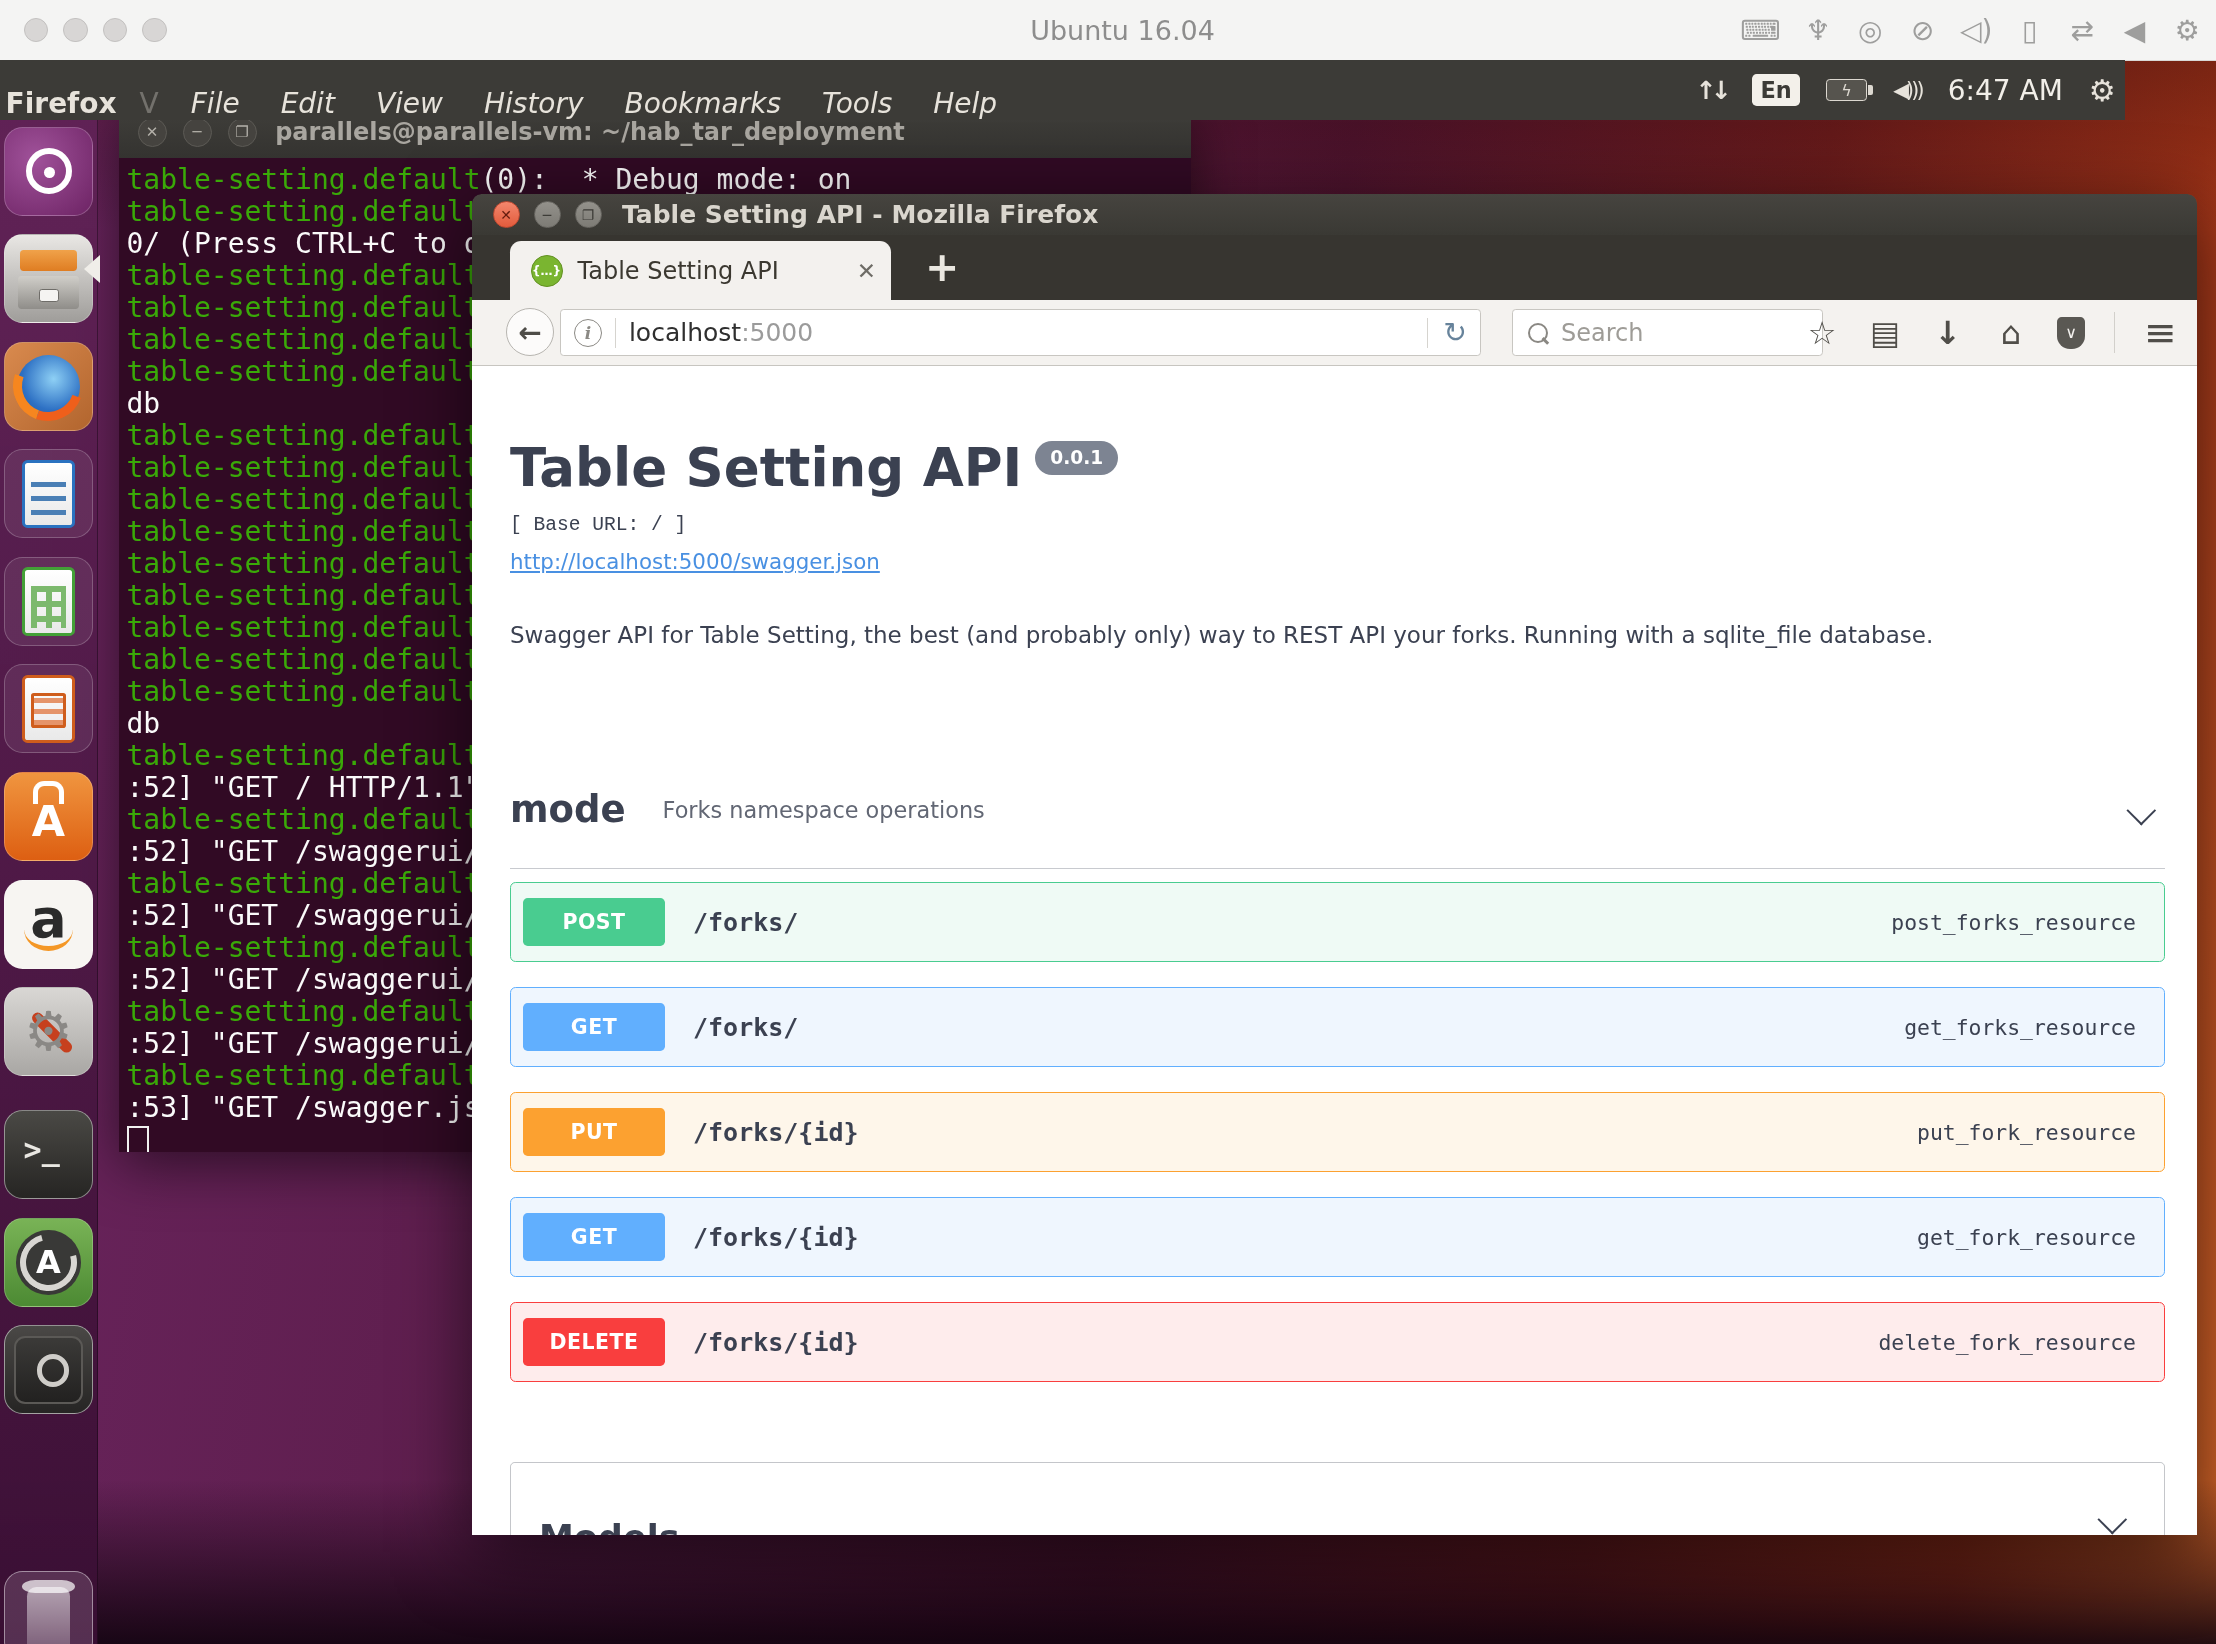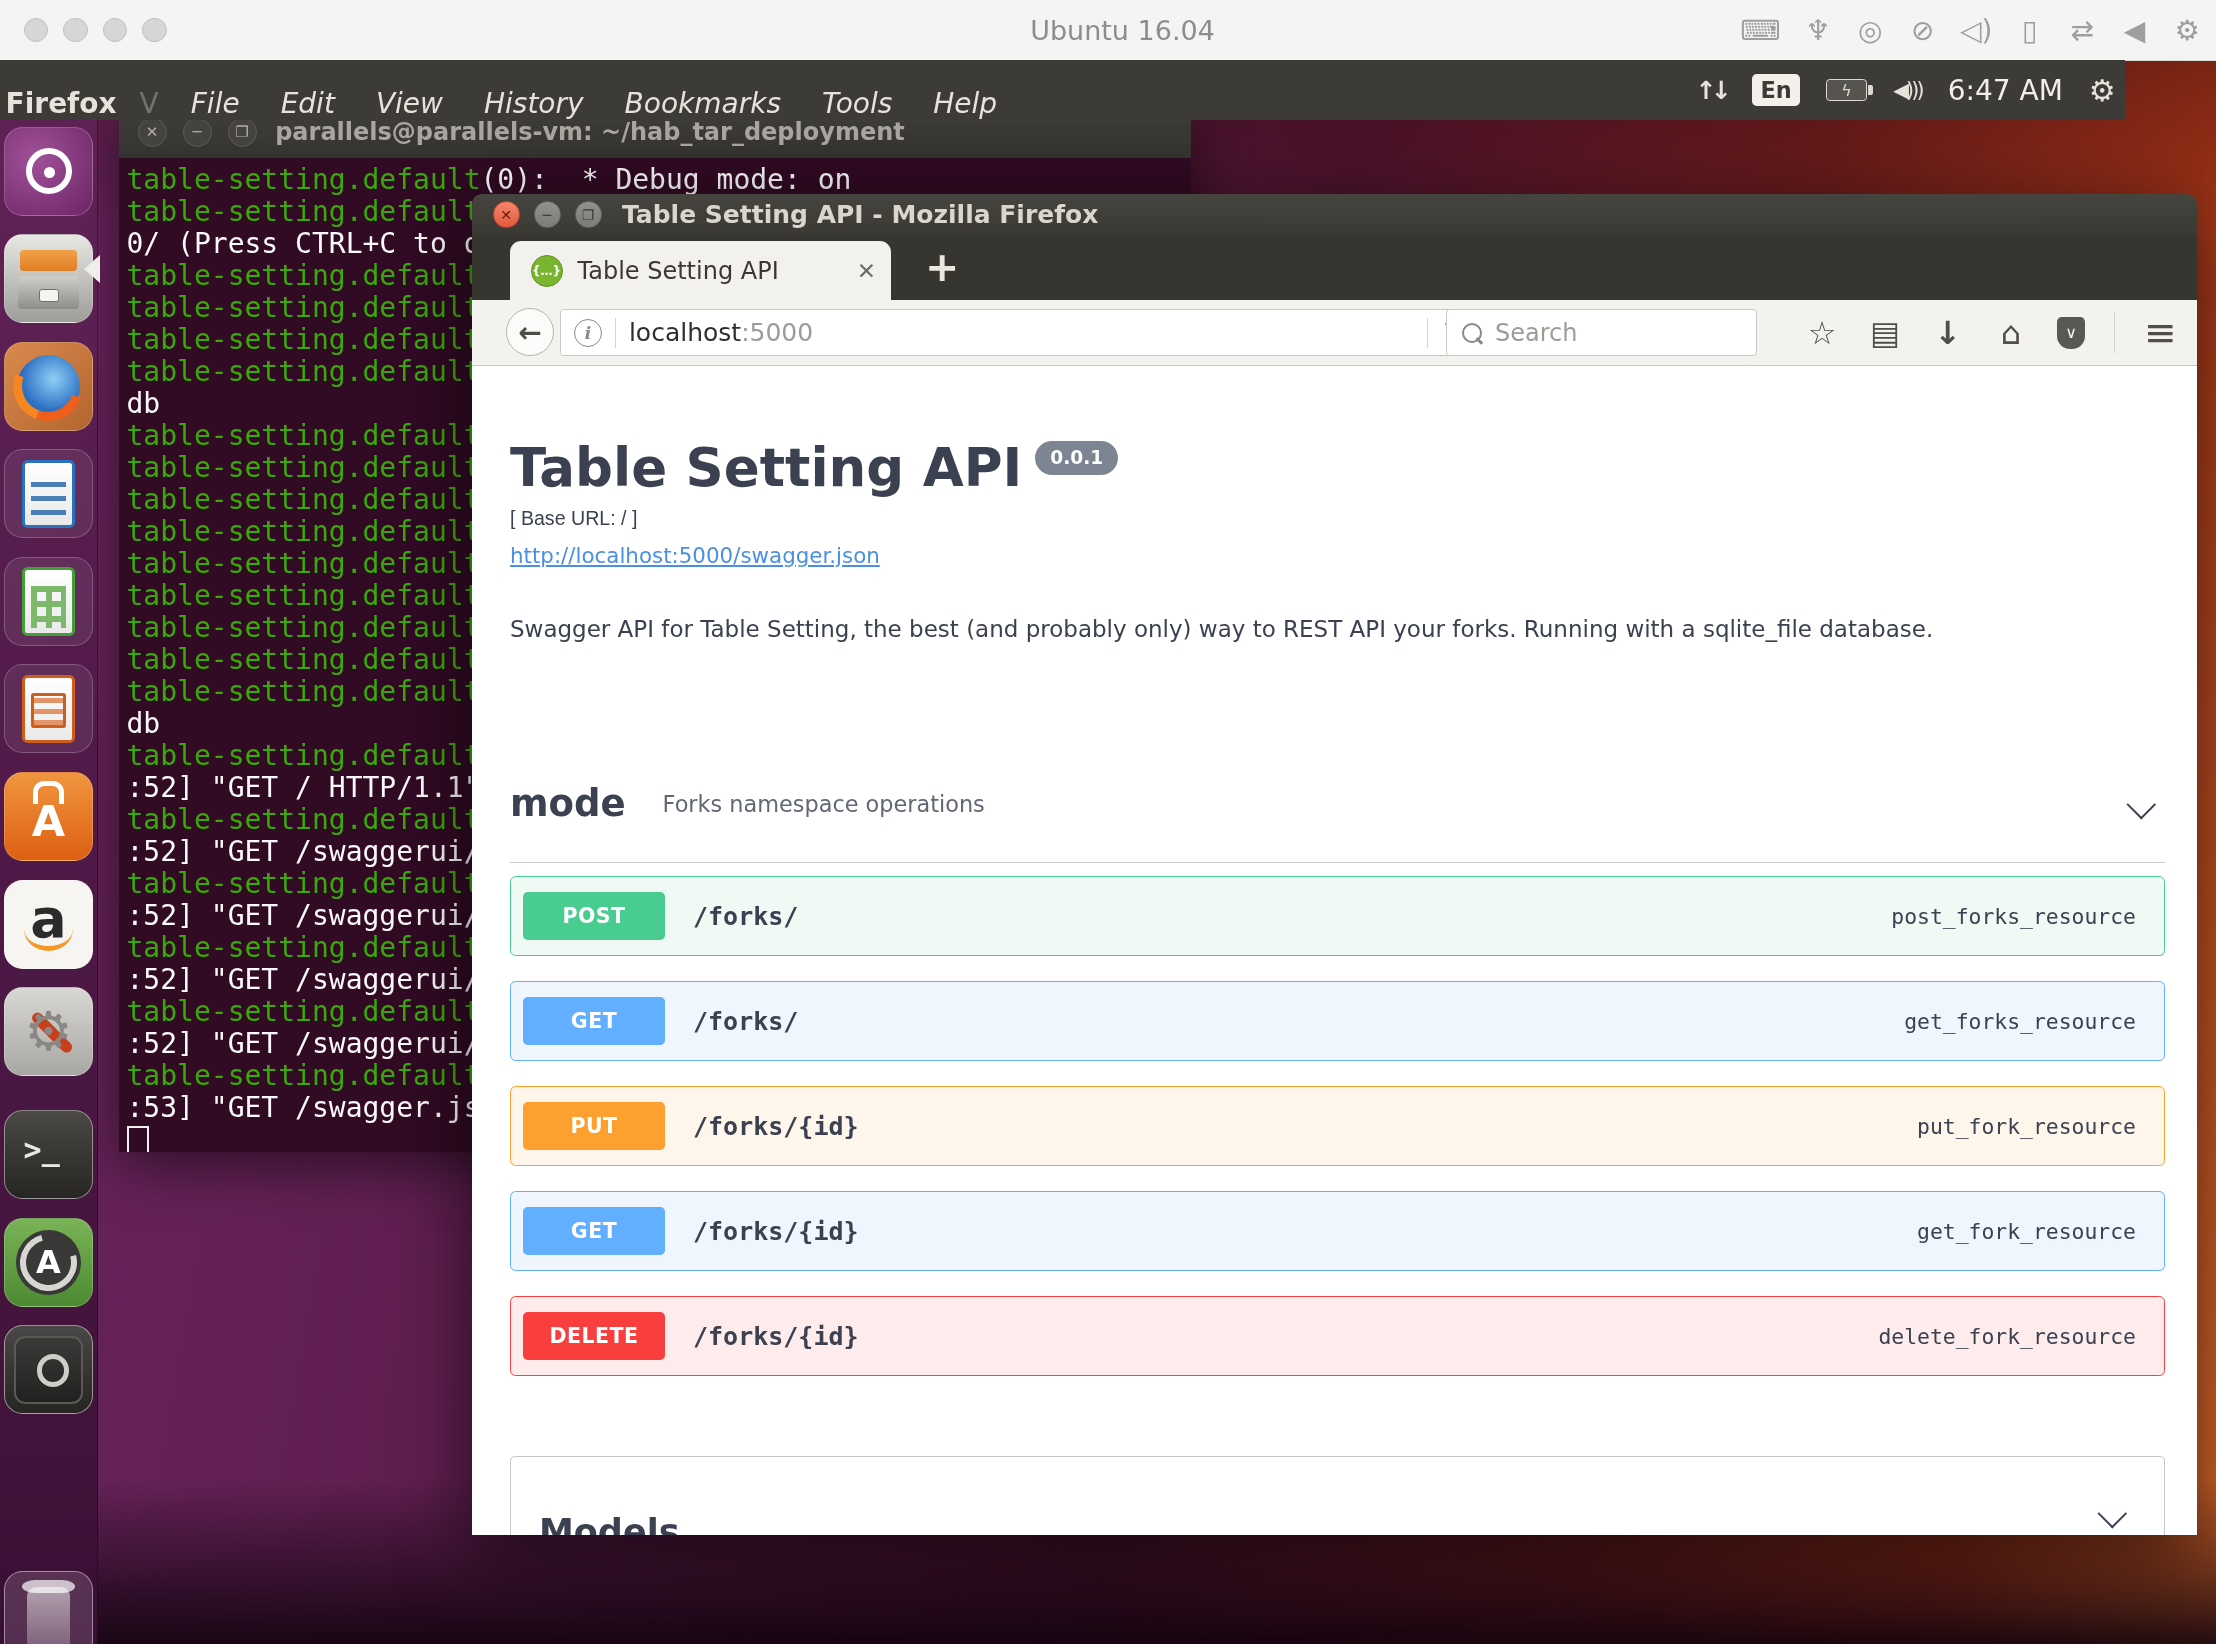--- a/index.html
+++ b/index.html
@@ -140,40 +140,40 @@
   .urlbar{position:absolute;left:88px;top:9.3px;width:921px;height:47px;background:#fff;border:0.9px solid #c8c6c1;
        border-radius:3.7px;box-sizing:border-box;display:flex;align-items:center;}
   .infoi{width:26px;height:26px;border:1.9px solid #8b8984;border-radius:50%;color:#8b8984;margin-left:13px;
        font:italic bold 17px "DejaVu Serif",serif;display:flex;align-items:center;justify-content:center;flex:none;}
   .urldiv{width:0.9px;height:30px;background:#d6d4cf;margin-left:13px;}
   .urltext{margin-left:13px;font-size:25px;white-space:nowrap;}
   .urlhost{color:#2f2f2f;}
   .urlport{color:#9b9b9b;}
   .reload{position:absolute;right:13px;font-size:28px;color:#67839b;}
   .reloaddiv{position:absolute;right:52px;width:0.9px;height:30px;background:#d6d4cf;top:7.5px;}
-  .searchbox{position:absolute;left:974px;top:9.3px;width:311px;height:47px;background:#fff;border:0.9px solid #c8c6c1;
+  .searchbox{position:absolute;left:1040px;top:9.3px;width:311px;height:47px;background:#fff;border:0.9px solid #c8c6c1;
        border-radius:3.7px;box-sizing:border-box;display:flex;align-items:center;}
   .lens{width:16px;height:16px;border:2.8px solid #8a8883;border-radius:50%;position:relative;margin-left:15px;flex:none;}
   .lens::after{content:"";position:absolute;width:2.8px;height:8.4px;background:#8a8883;transform:rotate(-45deg);left:14px;top:12px;}
   .search-ph{margin-left:13px;color:#9e9c97;font-size:24px;}
   .navicons{position:absolute;left:1333px;top:0;height:65px;display:flex;align-items:center;gap:29px;}
   .navicons .ni{font-size:32px;color:#504e49;min-width:34px;text-align:center;}
   .pocket{width:28px;height:32px;background:#5a5853;border-radius:4.7px 4.7px 13px 13px;display:flex;align-items:center;
        justify-content:center;color:#f4f2ef;font-size:16px;}
   .navdiv{width:0.9px;height:41px;background:#d2d0cb;}
   .burger{font-size:39px;color:#504e49;}
 
   
   .content{position:absolute;left:0;top:172px;right:0;bottom:0;background:#fff;overflow:hidden;color:#3b4151;}
   .sw-wrap{padding:73px 32px 0 38px;}
   .sw-titlerow{display:flex;align-items:flex-start;}
   .sw-title{font-size:53px;font-weight:bold;margin:0;line-height:1.1;}
   .sw-badge{background:#7d8492;color:#fff;font-size:18.6px;font-weight:bold;padding:6.5px 15px;border-radius:18.6px;
        margin-left:13px;margin-top:1.9px;}
-  .sw-baseurl{margin-top:10px;font-family:Liberation Sans, sans-serif;font-size:19.6px;}
+  .sw-baseurl{margin-top:17px;font-family:Liberation Mono, monospace;font-size:19.6px;}
   .sw-link{margin-top:13px;font-size:21.4px;}
   .sw-link a{color:#4990e2;text-decoration:underline;}
   .sw-desc{margin-top:48px;font-size:23px;}
   .sw-section{margin-top:140px;display:flex;align-items:center;padding-bottom:37px;
        border-bottom:0.9px solid rgba(59,65,81,.28);}
   .sw-section-name{font-size:37px;font-weight:bold;}
   .sw-section-desc{font-size:22.4px;margin-left:37px;color:rgba(59,65,81,.8);}
   .chev{width:18.6px;height:18.6px;border-right:2.8px solid #3b4151;border-bottom:2.8px solid #3b4151;
        transform:rotate(45deg);margin-left:auto;margin-right:13px;flex:none;}
   .ops{}

